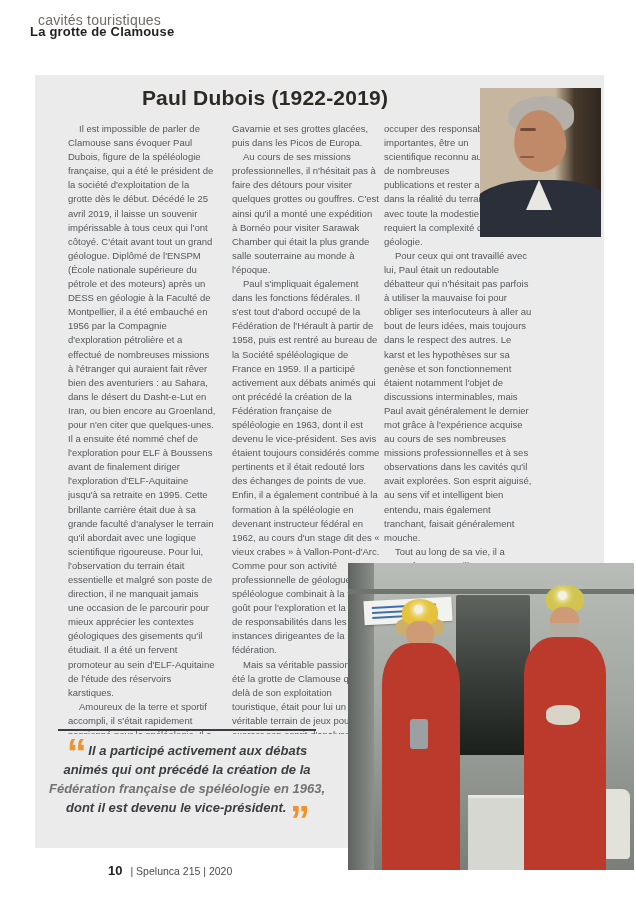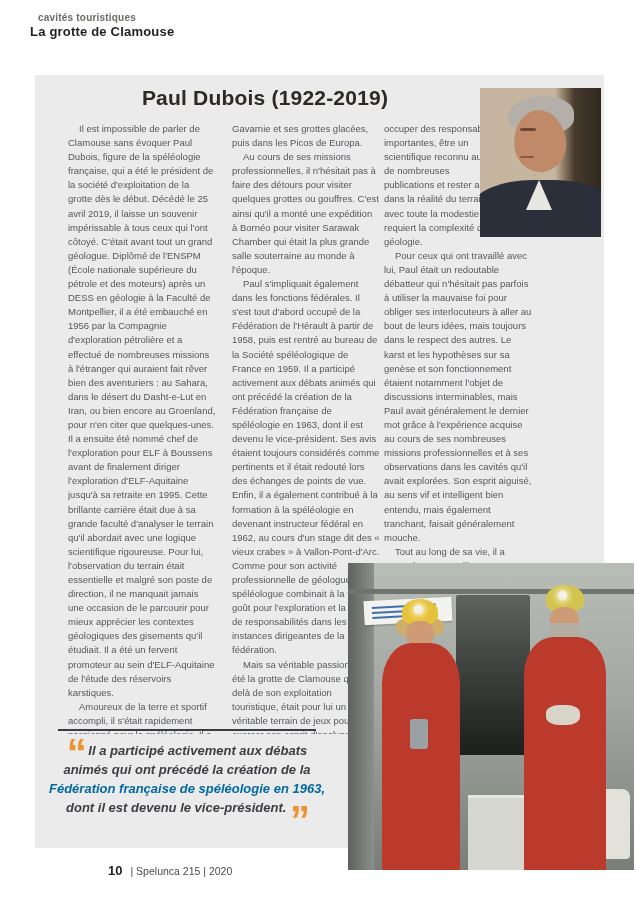--- a/index.html
+++ b/index.html
@@ -6,21 +6,21 @@
   html,body { background:#ffffff; }
   .page {
     position:relative; width:636px; height:900px; margin:0 auto;
     background:#ffffff; overflow:hidden;
     font-family:"Liberation Sans", sans-serif;
     -webkit-font-smoothing:antialiased;
   }
   
   .kicker {
     position:absolute; left:38px; top:12px;
-    font-size:10px; color:#6e6a66; letter-spacing:.2px;font-weight:bold;
+    font-size:14px; color:#6e6a66; letter-spacing:.2px;
   }
   .section-title {
     position:absolute; left:30px; top:24px;
     font-size:13px; font-weight:bold; color:#231f20; letter-spacing:.2px;
   }
   
   .panel {
     position:absolute; left:35px; top:75px; width:569px; height:773px;
     background:#ebebeb;
   }
@@ -124,21 +124,21 @@
     position:absolute; left:48px; top:741px; width:278px;
     font-size:13px; line-height:19px; font-style:italic; font-weight:bold;
     color:#3c3e42; text-align:center;
   }
   .pull-quote .mark {
     font-style:normal; font-weight:bold; color:#ee9330;
     font-size:40px; line-height:0; vertical-align:-12px;
     letter-spacing:-2px;
   }
   .pull-quote .mark.close { vertical-align:-22px; }
-  .pull-quote .hl { color:#0369a1; }
+  .pull-quote .hl { color:#737373; }
   
   .footer { position:absolute; left:108px; top:863px; font-size:10.5px; color:#4a4c4e; }
   .footer .num { font-size:13px; font-weight:bold; color:#1f1f1f; margin-right:8px; }
 </style>
 </head>
 <body>
 
 <div class="page">
 
   <div class="kicker">cavités touristiques</div>

